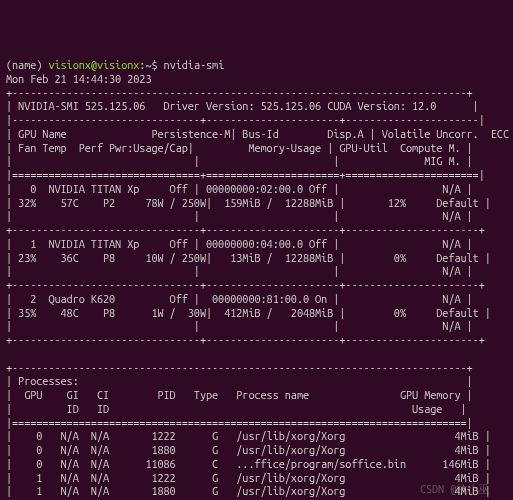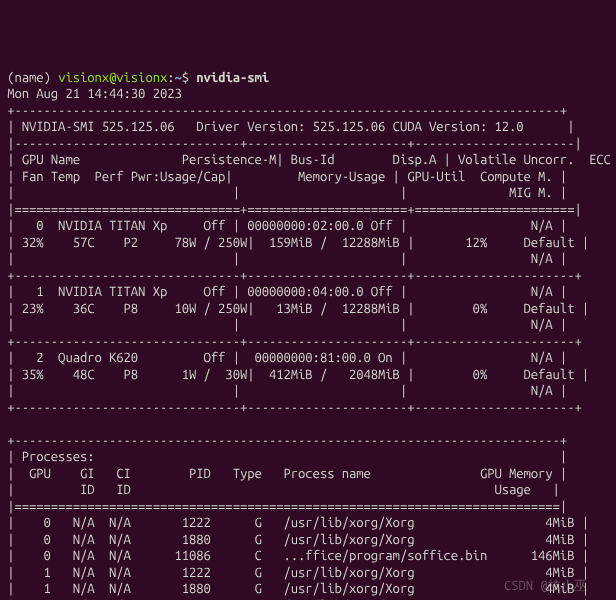--- a/index.html
+++ b/index.html
@@ -9,30 +9,30 @@
     font-size: 11px;
     line-height: 1.25;
     color: #d3d7cf;
     padding: 4px 6px;
     width: 513px;
     white-space: pre;
     letter-spacing: -0.1px;
   }
   .green { color: #8ae234; font-weight: normal; }
   .blue  { color: #729fcf; font-weight: bold; }
-  .cmd   { color: #d3d7cf; font-weight: bold; }
+  .cmd   { color: #d3d7cf; }
   .wm    { color: #d3d7cf; opacity: 0.35; font-size: 11px; position: fixed; right: 24px; bottom: 3px; }
 </style>
 </head>
 <body>
 
 
 
 <div><span><span>(name)</span> <span class="green">visionx@visionx</span><span>:</span><span class="blue">~</span><span>$</span> <span class="cmd">nvidia-smi</span></span>
-<span>Mon Aug 21 14:44:30 2023</span>
+<span>Mon Feb 21 14:44:30 2023</span>
 <span id="smi">+---------------------------------------------------------------------------+
 | NVIDIA-SMI 525.125.06   Driver Version: 525.125.06 CUDA Version: 12.0      |
 |-------------------------------+----------------------+----------------------|
 | GPU Name              Persistence-M| Bus-Id        Disp.A | Volatile Uncorr.  ECC |
 | Fan Temp  Perf Pwr:Usage/Cap|         Memory-Usage | GPU-Util  Compute M. |
 |                              |                      |              MIG M. |
 |===============================+======================+======================|
 |   0  NVIDIA TITAN Xp     Off | 00000000:02:00.0 Off |                 N/A |
 | 32%    57C    P2     78W / 250W|  159MiB /  12288MiB |       12%     Default |
 |                              |                      |                 N/A |

